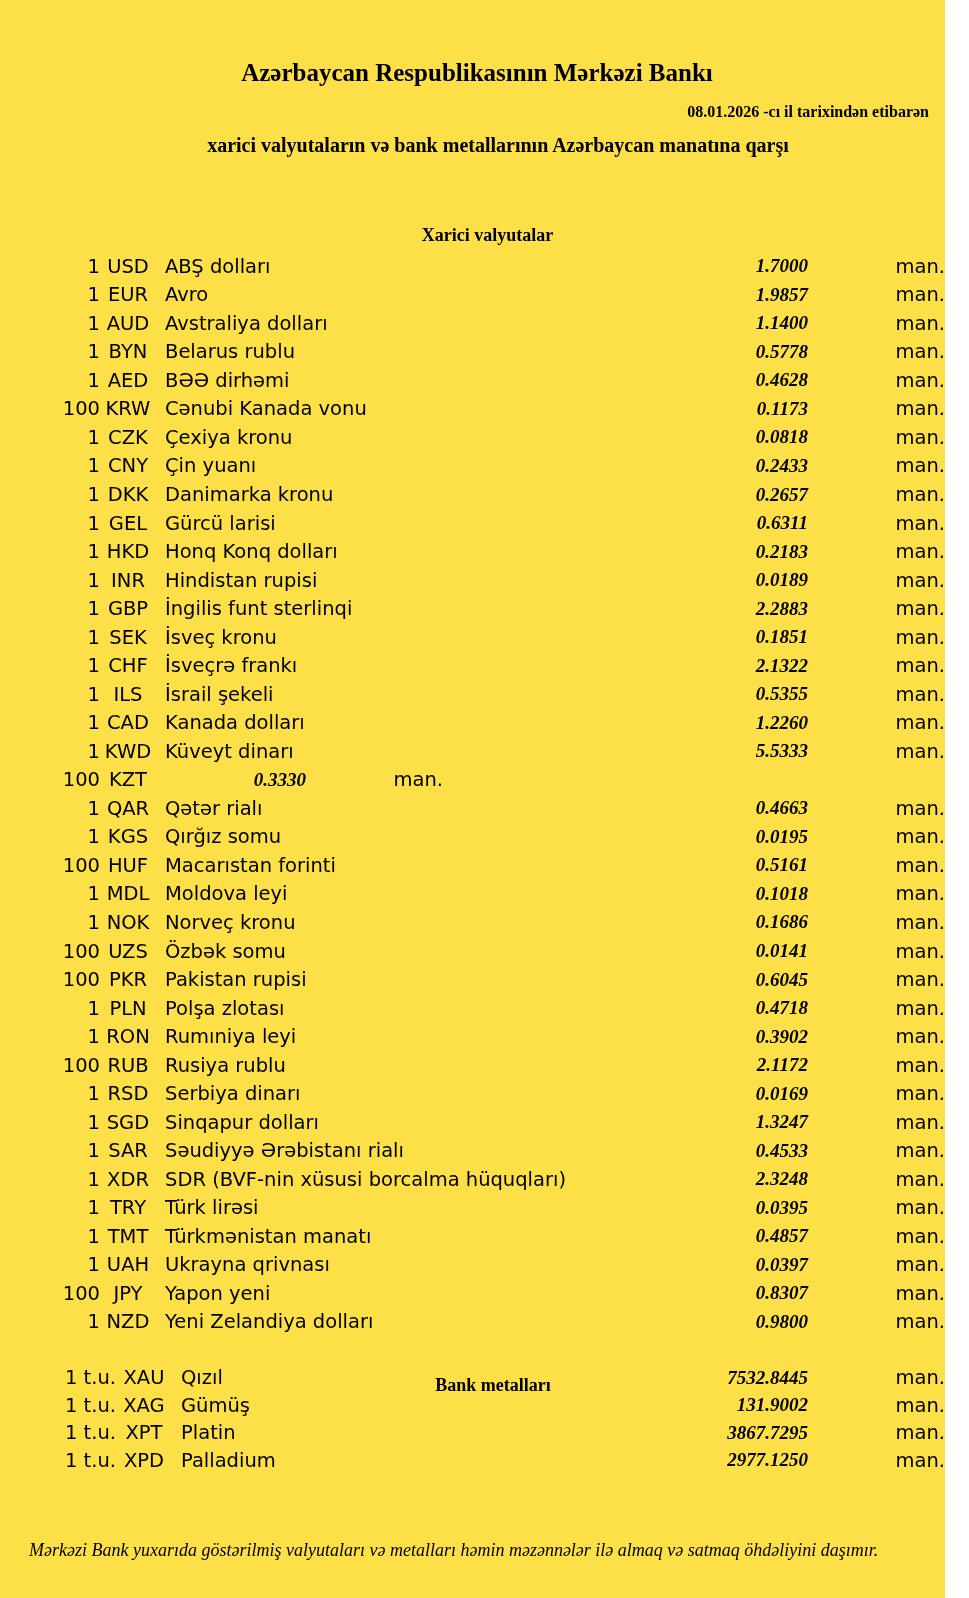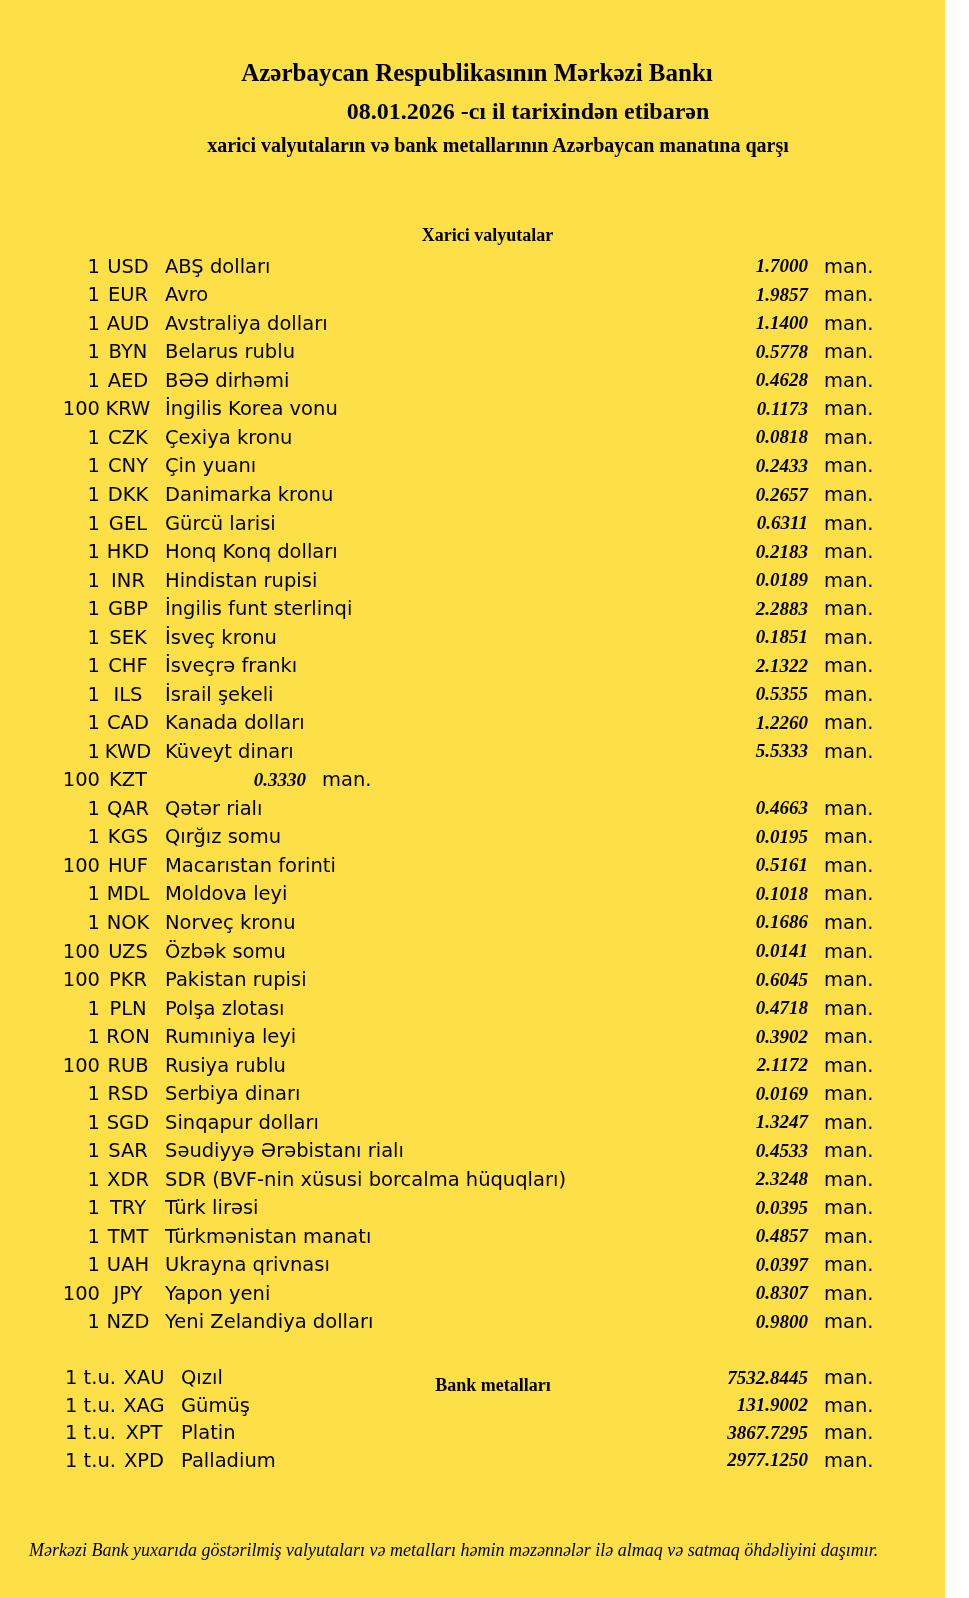--- a/index.html
+++ b/index.html
@@ -24,24 +24,24 @@
     text-align: center;
     font-family: "Liberation Serif", serif;
     font-weight: bold;
     font-size: 25px;
     line-height: 28px;
     white-space: nowrap;
   }
   .doc-date {
     position: absolute;
     top: 101px; left: 127px; right: 16px;
-    text-align: center;
+    text-align: right;
     font-family: "Liberation Serif", serif;
     font-weight: bold;
-    font-size: 24px;
+    font-size: 16px;
     line-height: 21px;
     white-space: nowrap;
   }
   .doc-subtitle {
     position: absolute;
     top: 134px; left: 67px; right: 16px;
     text-align: center;
     font-family: "Liberation Serif", serif;
     font-weight: bold;
     font-size: 20px;
@@ -106,21 +106,21 @@
     font-weight: bold;
     font-style: italic;
     font-size: 19px;
     white-space: nowrap;
     flex: none;
   }
   .unit {
     width: 137px;
     box-sizing: border-box;
     padding-left: 16px;
-    text-align: left;
+    text-align: right;
     font-size: 19.5px;
     white-space: nowrap;
     flex: none;
   }
 
   
   .footer-note {
     position: absolute;
     top: 1540px; left: 29px; right: 0;
     font-family: "Liberation Serif", serif;
@@ -177,21 +177,21 @@
     <span class="qty">1</span>
     <span class="code">AED</span>
     <span class="name">BƏƏ dirhəmi</span>
     <span class="rate">0.4628</span>
     <span class="unit">man.</span>
   </div>
 
   <div class="row">
     <span class="qty">100</span>
     <span class="code">KRW</span>
-    <span class="name">İngilis Korea vonu</span>
+    <span class="name">Cənubi Kanada vonu</span>
     <span class="rate">0.1173</span>
     <span class="unit">man.</span>
   </div>
 
   <div class="row">
     <span class="qty">1</span>
     <span class="code">CZK</span>
     <span class="name">Çexiya kronu</span>
     <span class="rate">0.0818</span>
     <span class="unit">man.</span>

